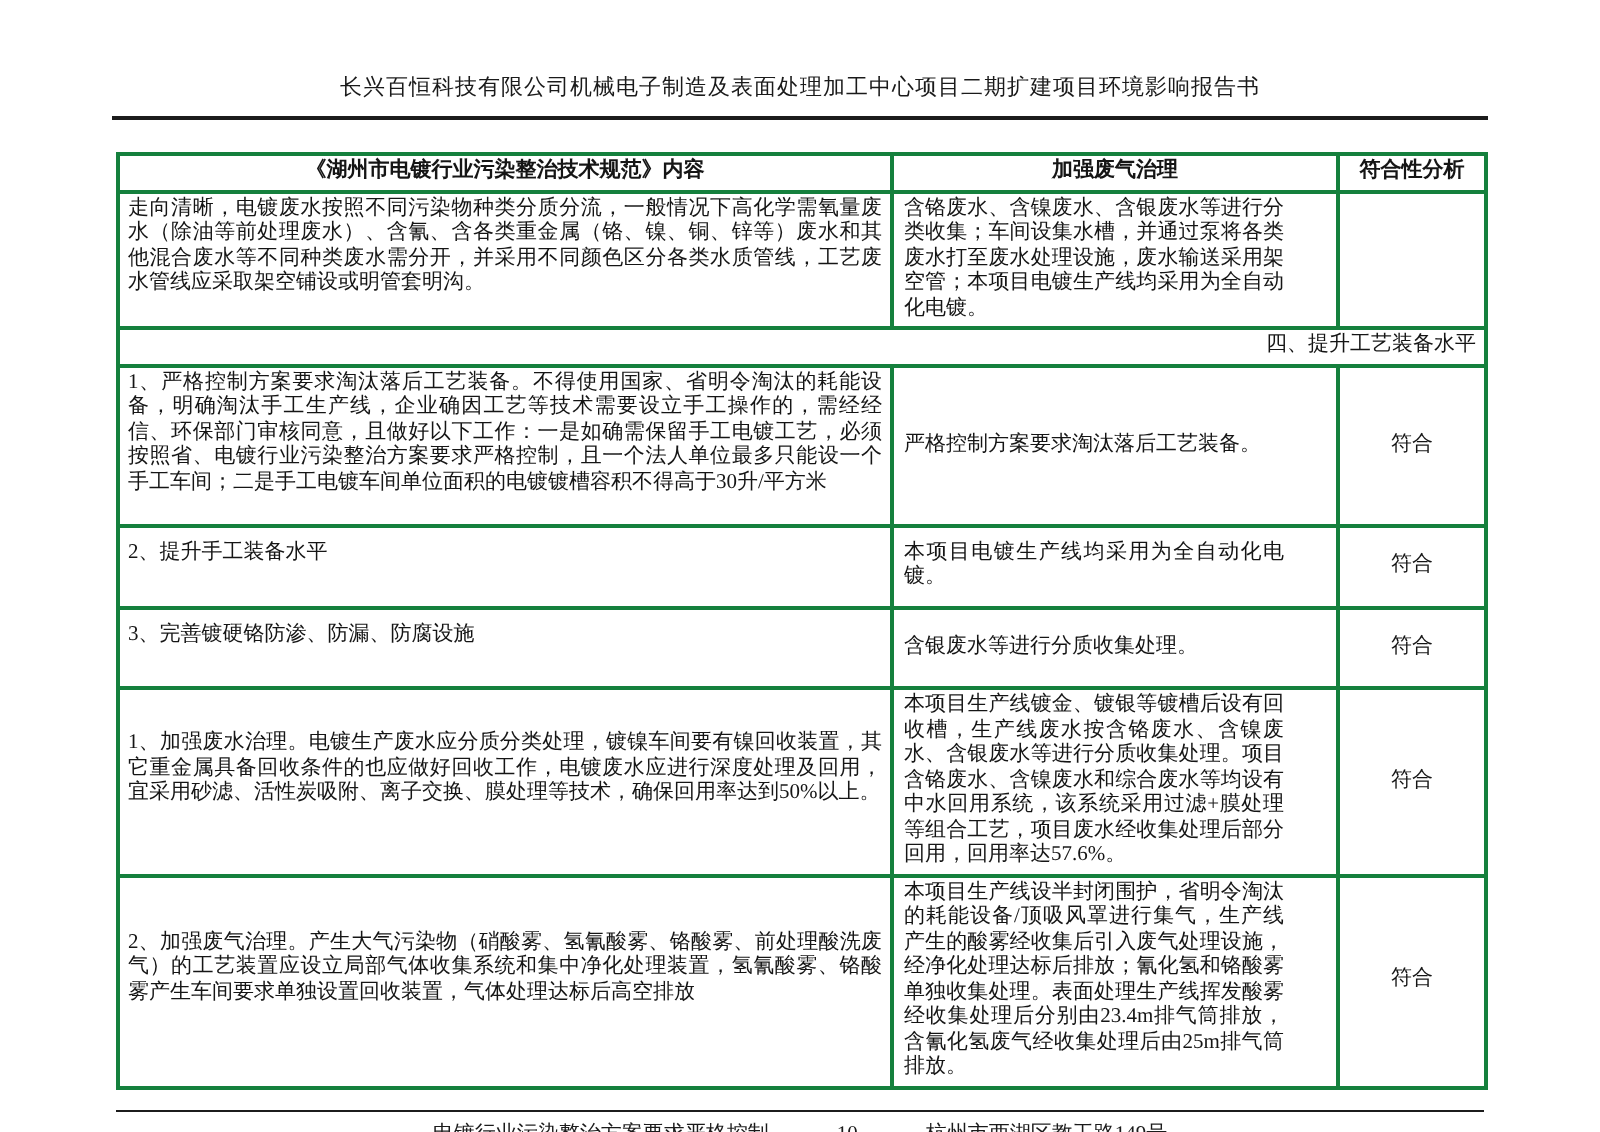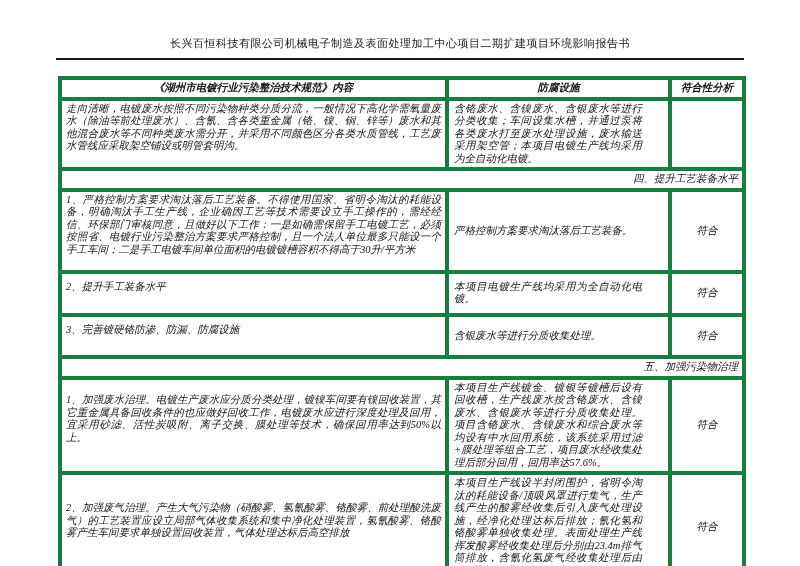--- a/index.html
+++ b/index.html
@@ -29,24 +29,23 @@
     margin: 16px 58px 0 58px;
   }
   table.compliance {
     width: 684px;
     border-collapse: collapse;
     table-layout: fixed;
     font-size: 10.5px;
     line-height: 12.5px;
   }
   table.compliance th, table.compliance td {
-    border: 4px solid #15803d;
+    border: 2px solid #15803d;
     vertical-align: middle;
     color: #151515;
-    font-style: italic;
   }
   th.h {
     font-weight: bold;
     font-size: 10.5px;
     text-align: center;
     padding: 2px 2px;
     height: 16px;
   }
   td.spec {
     padding: 2px 4px 14px 4px;
@@ -88,21 +87,21 @@
   <div class="table-wrap">
     <table class="compliance">
       <colgroup>
         <col style="width:387px">
         <col style="width:223px">
         <col style="width:74px">
       </colgroup>
       <thead>
         <tr>
           <th class="h">《湖州市电镀行业污染整治技术规范》内容</th>
-          <th class="h">防腐设施</th>
+          <th class="h">加强废气治理</th>
           <th class="h">符合性分析</th>
         </tr>
       </thead>
       <tbody>
         <tr>
           <td class="spec">走向清晰，电镀废水按照不同污染物种类分质分流，一般情况下高化学需氧量废水（除油等前处理废水）、含氰、含各类重金属（铬、镍、铜、锌等）废水和其他混合废水等不同种类废水需分开，并采用不同颜色区分各类水质管线，工艺废水管线应采取架空铺设或明管套明沟。</td>
           <td class="proj">含铬废水、含镍废水、含银废水等进行分类收集；车间设集水槽，并通过泵将各类废水打至废水处理设施，废水输送采用架空管；本项目电镀生产线均采用为全自动化电镀。</td>
           <td class="comp"></td>
         </tr>
         <tr>
@@ -117,23 +116,20 @@
           <td class="spec">2、提升手工装备水平</td>
           <td class="proj">本项目电镀生产线均采用为全自动化电镀。</td>
           <td class="comp">符合</td>
         </tr>
         <tr>
           <td class="spec">3、完善镀硬铬防渗、防漏、防腐设施</td>
           <td class="proj">含银废水等进行分质收集处理。</td>
           <td class="comp">符合</td>
         </tr>
         <tr>
-          <td class="section" colspan="3">五、加强污染物治理</td>
-        </tr>
-        <tr>
           <td class="spec">1、加强废水治理。电镀生产废水应分质分类处理，镀镍车间要有镍回收装置，其它重金属具备回收条件的也应做好回收工作，电镀废水应进行深度处理及回用，宜采用砂滤、活性炭吸附、离子交换、膜处理等技术，确保回用率达到50%以上。</td>
           <td class="proj">本项目生产线镀金、镀银等镀槽后设有回收槽，生产线废水按含铬废水、含镍废水、含银废水等进行分质收集处理。项目含铬废水、含镍废水和综合废水等均设有中水回用系统，该系统采用过滤+膜处理等组合工艺，项目废水经收集处理后部分回用，回用率达57.6%。</td>
           <td class="comp">符合</td>
         </tr>
         <tr>
           <td class="spec">2、加强废气治理。产生大气污染物（硝酸雾、氢氰酸雾、铬酸雾、前处理酸洗废气）的工艺装置应设立局部气体收集系统和集中净化处理装置，氢氰酸雾、铬酸雾产生车间要求单独设置回收装置，气体处理达标后高空排放</td>
           <td class="proj">本项目生产线设半封闭围护，省明令淘汰的耗能设备/顶吸风罩进行集气，生产线产生的酸雾经收集后引入废气处理设施，经净化处理达标后排放；氰化氢和铬酸雾单独收集处理。表面处理生产线挥发酸雾经收集处理后分别由23.4m排气筒排放，含氰化氢废气经收集处理后由25m排气筒排放。</td>
           <td class="comp">符合</td>
         </tr>
       </tbody>

